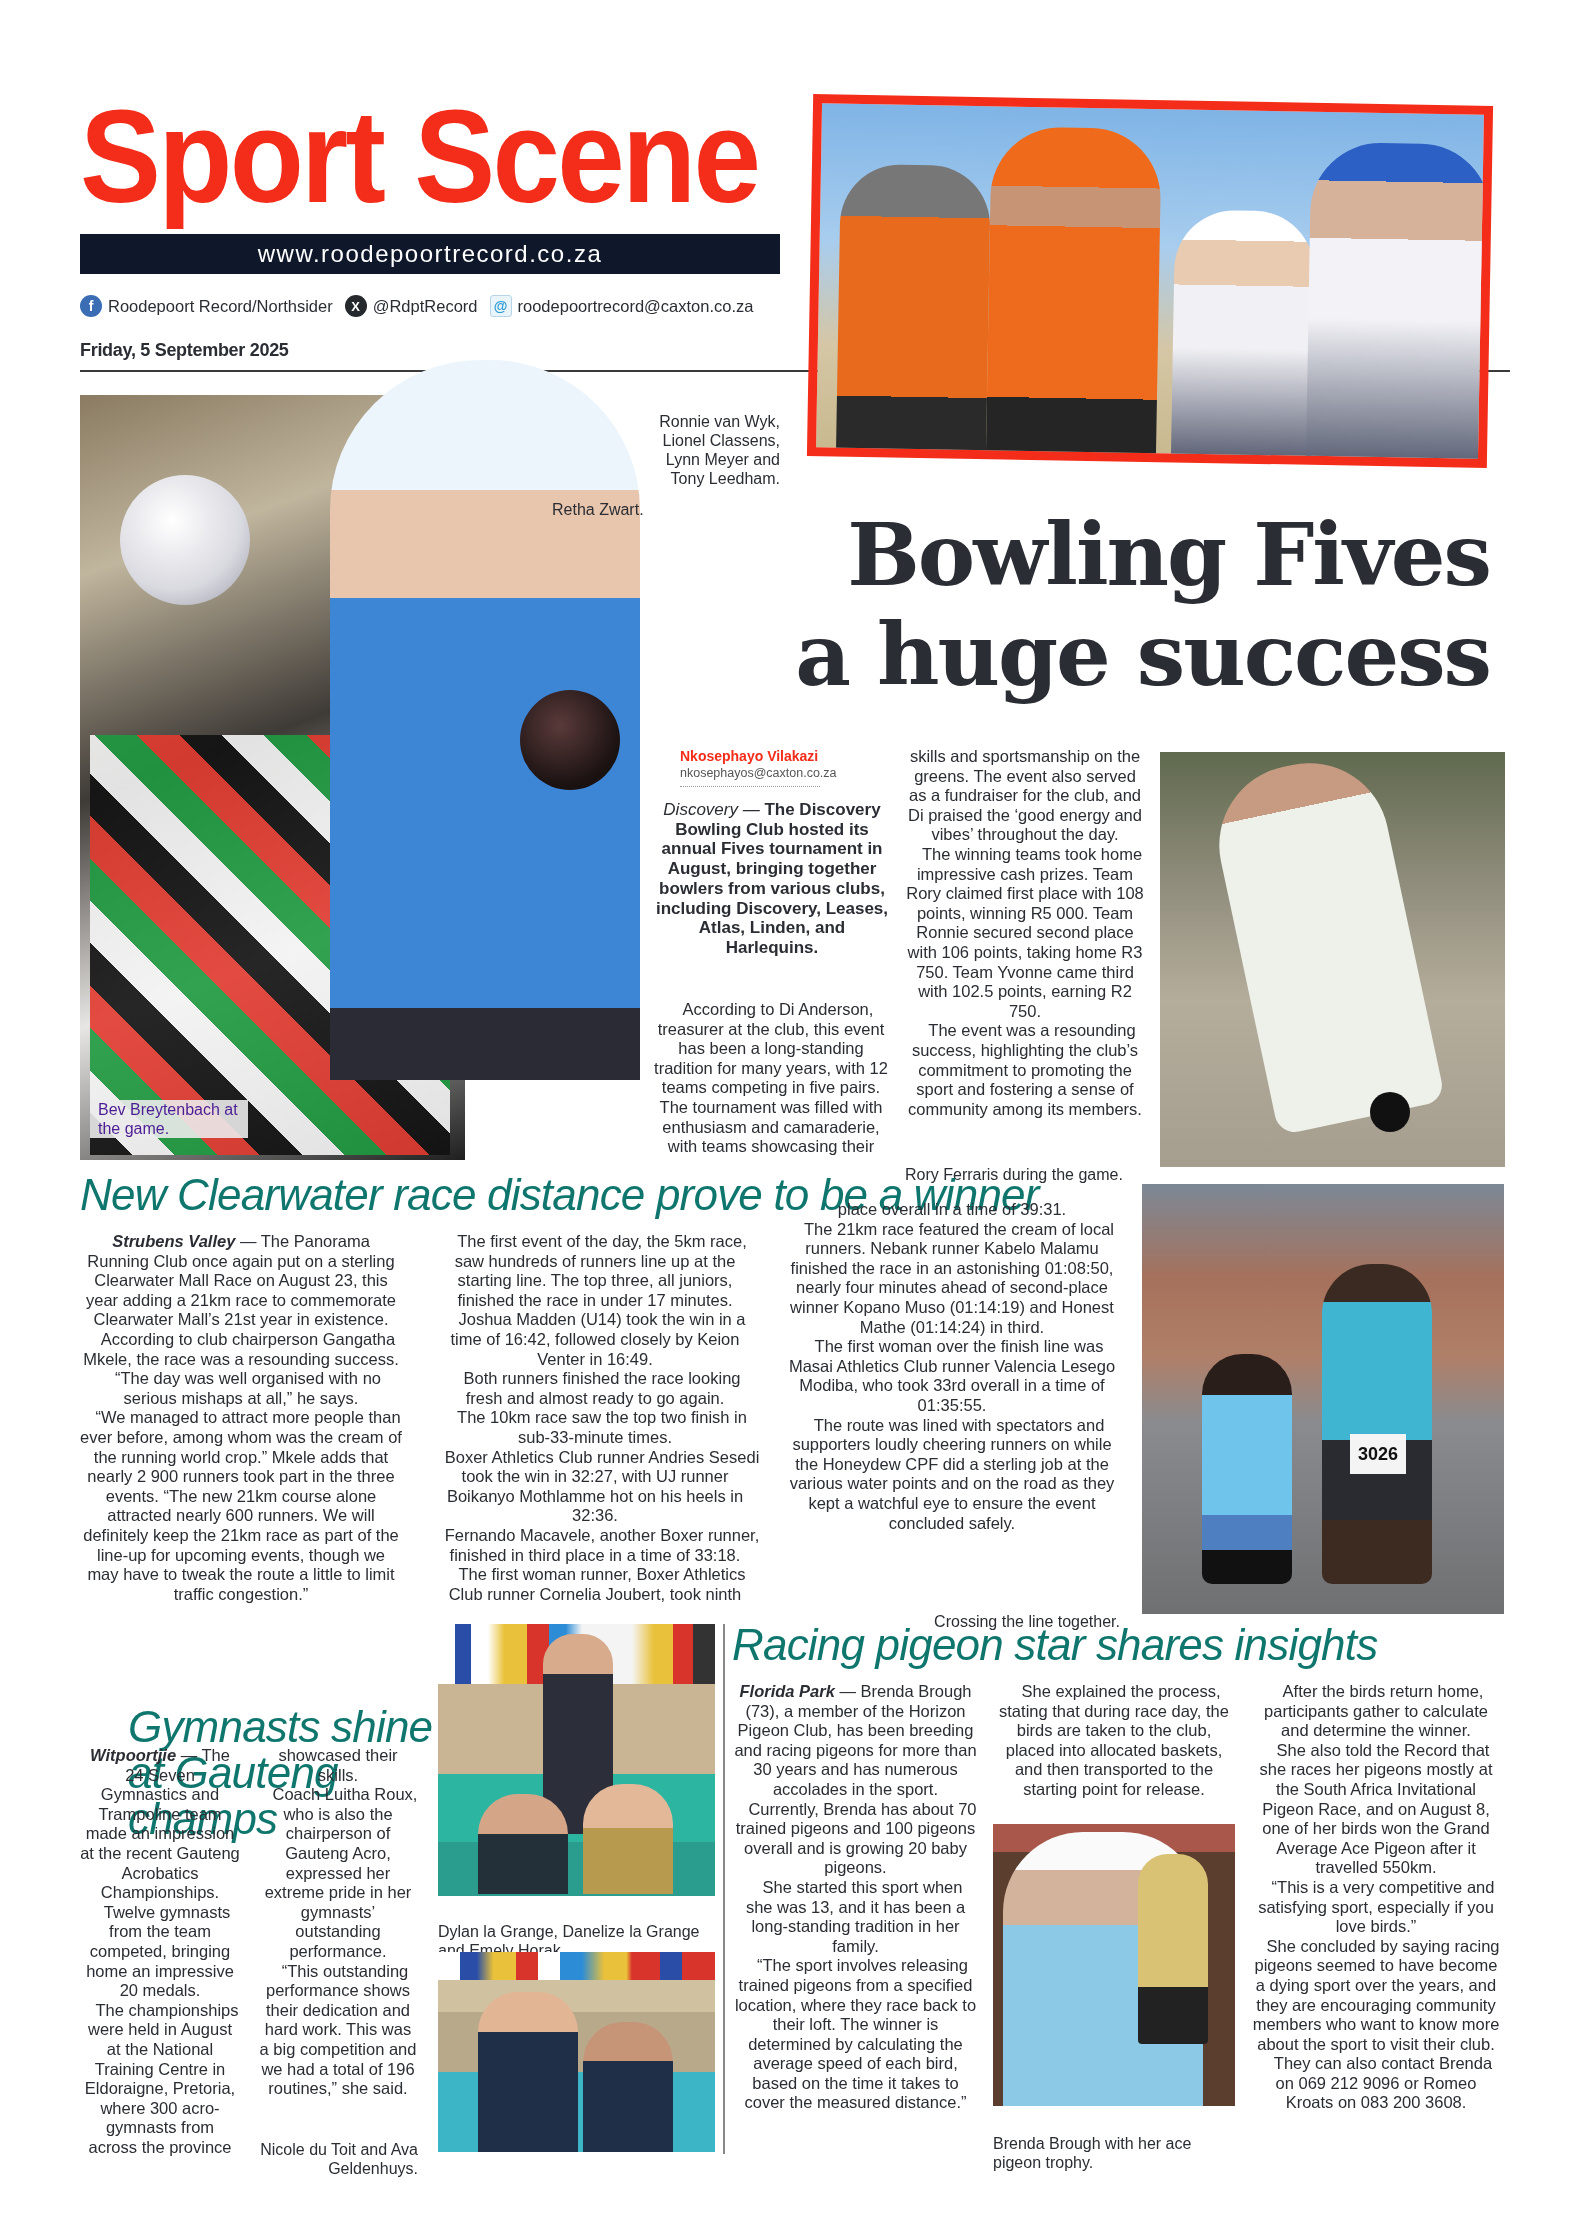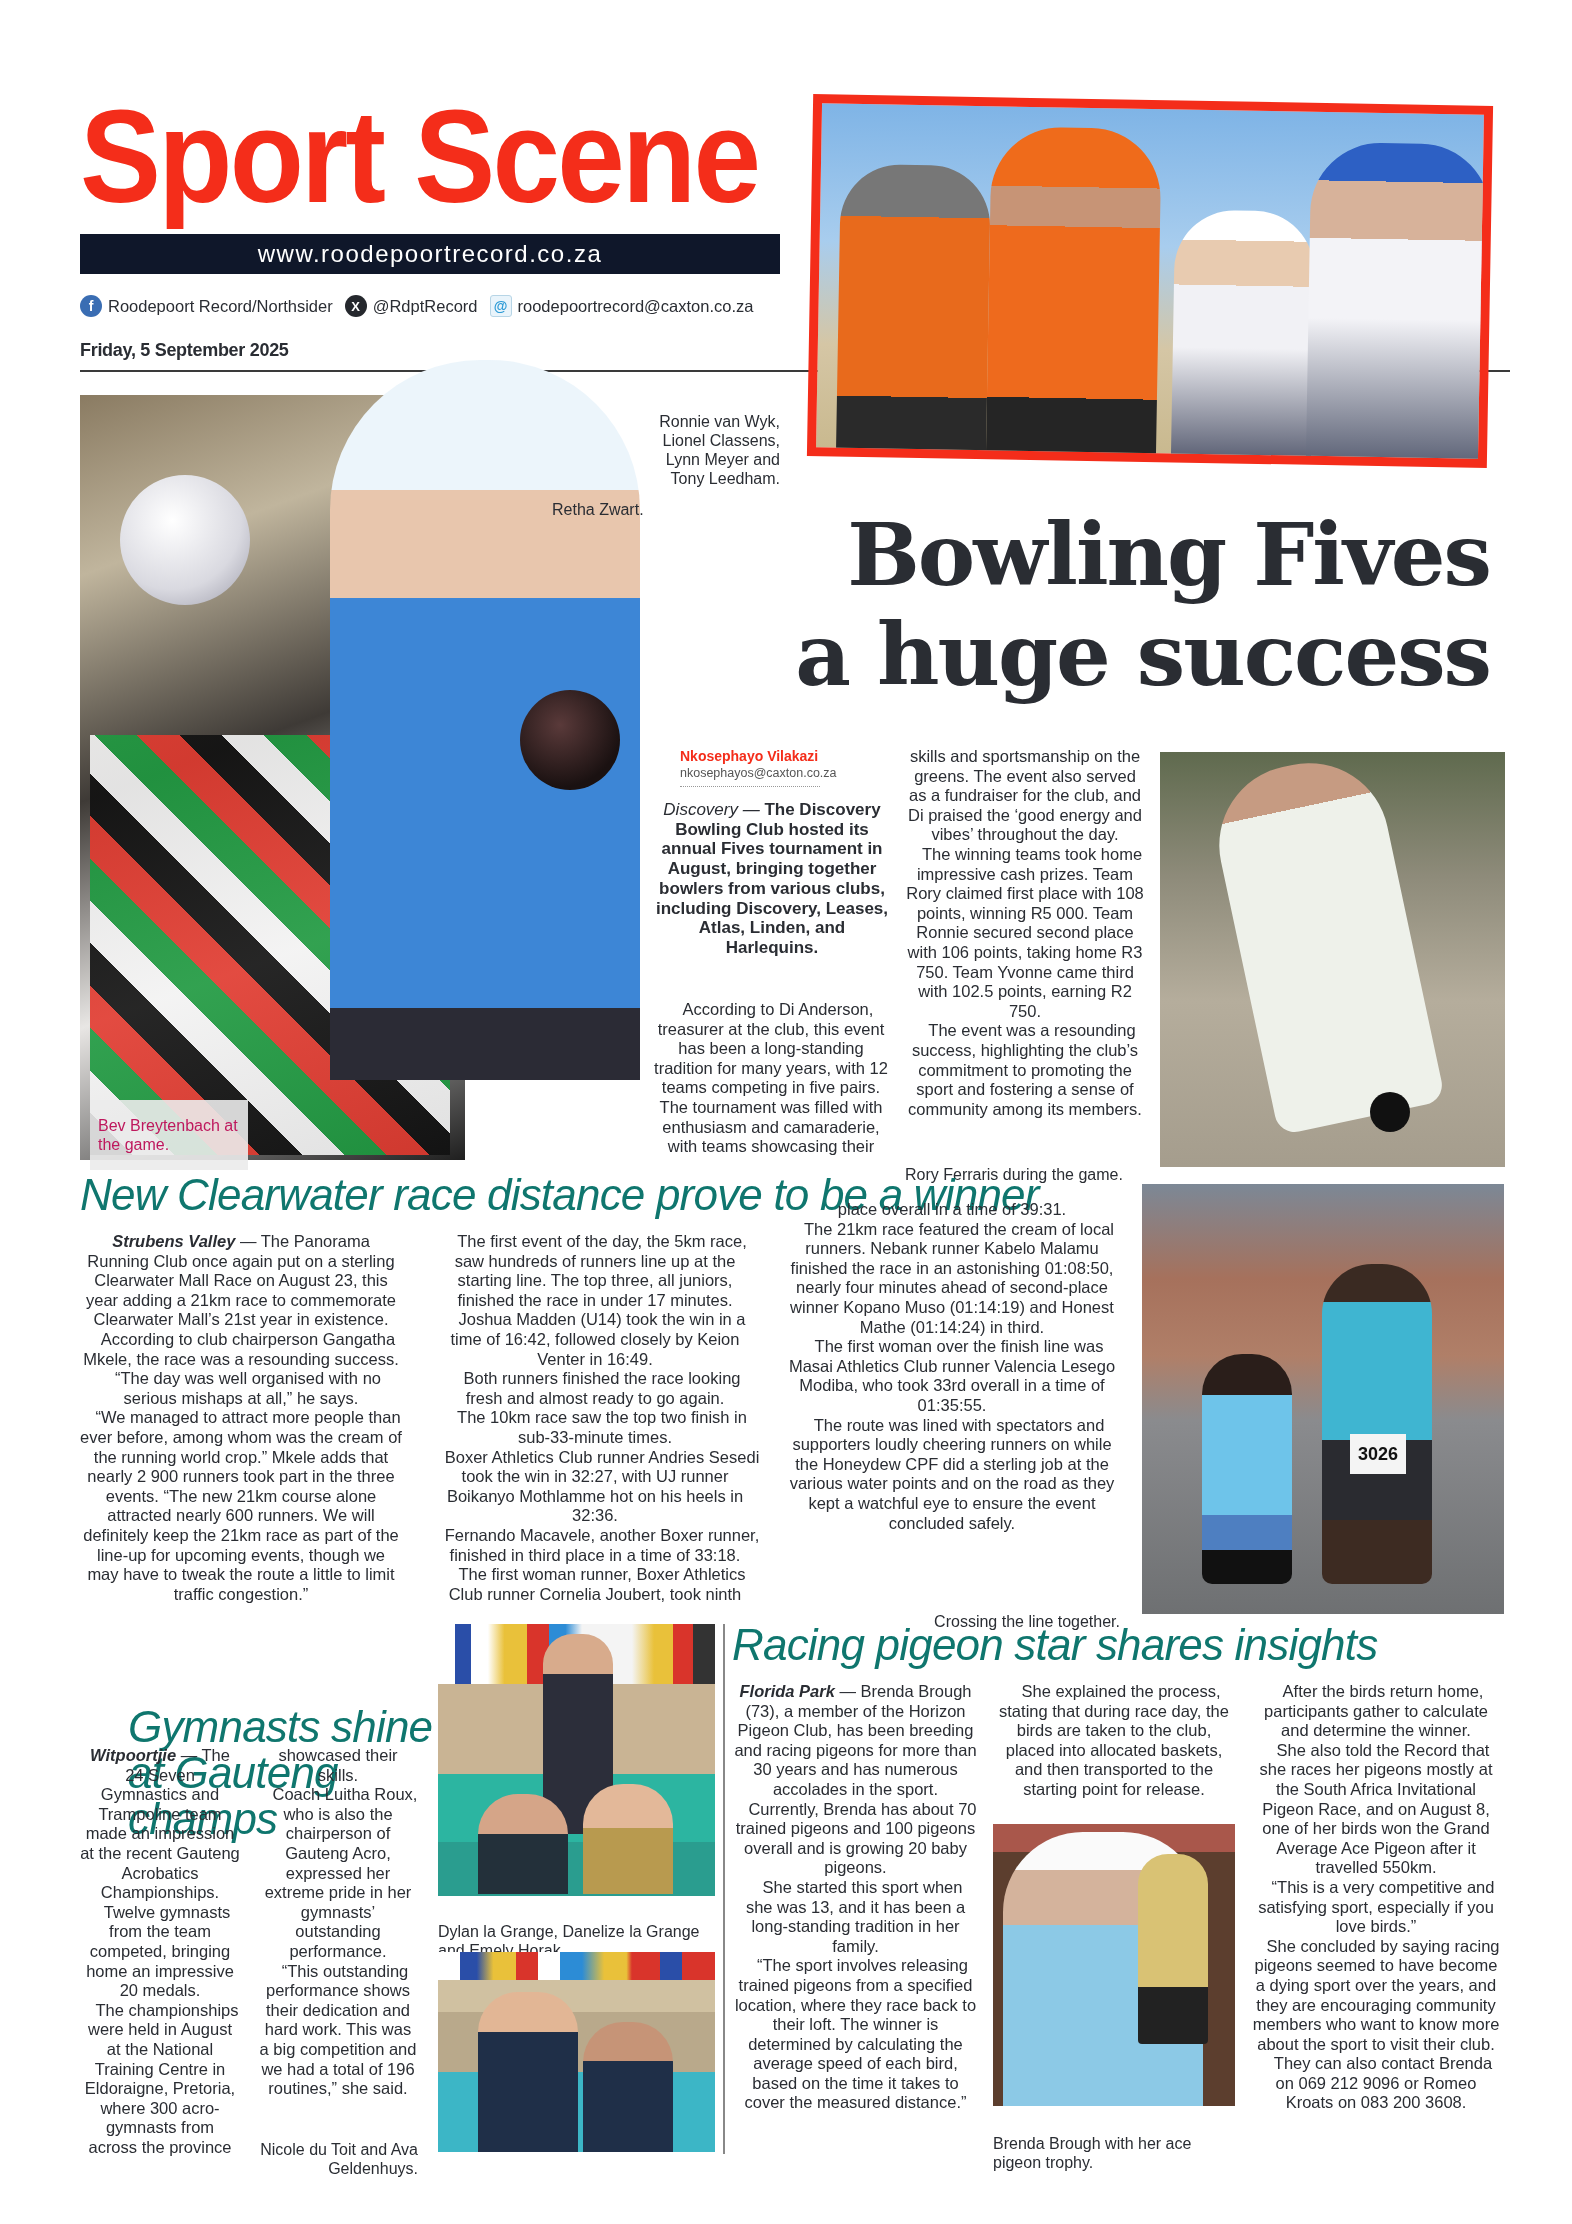--- a/index.html
+++ b/index.html
@@ -24,21 +24,21 @@
   .ph-group .p1 { left: 20px; top: 60px; width: 150px; height: 290px; background: linear-gradient(180deg,#777 0 18%, #e86a1c 18% 80%, #2a2a2a 80%); border-radius: 60px 60px 0 0; }
   .ph-group .p2 { left: 170px; top: 20px; width: 170px; height: 330px; background: linear-gradient(180deg,#ef6b1b 0 18%, #c79476 18% 30%, #ee6a1d 30% 82%, #252525 82%); border-radius: 70px 70px 0 0; }
   .ph-group .p3 { left: 355px; top: 100px; width: 140px; height: 250px; background: linear-gradient(180deg,#fff 0 12%, #e8cbb0 12% 30%, #f1f1f5 30% 55%, #5a5f73 100%); border-radius: 60px 60px 0 0; }
   .ph-group .p4 { left: 490px; top: 30px; width: 180px; height: 320px; background: linear-gradient(180deg,#2d60c4 0 12%, #d7b29a 12% 30%, #f3f3f7 30% 55%, #5c6276 100%); border-radius: 70px 70px 0 0; }
 
   .ph-bev { left: 80px; top: 395px; width: 385px; height: 765px; background: linear-gradient(160deg, #8a7b62 0%, #c0b59d 20%, #3e3a36 45%, #e8e6e4 70%, #1f1f1f 100%); }
   .ph-bev .ball { left: 40px; top: 80px; width: 130px; height: 130px; border-radius: 50%; background: radial-gradient(circle at 40% 35%, #fff, #d9d9e0 60%, #9a9aa8); }
   .ph-bev .shirt { left: 10px; top: 340px; width: 360px; height: 420px; background: repeating-linear-gradient(45deg, #111 0 30px, #f5f5f5 30px 60px, #1e9a40 60px 90px, #e23a2f 90px 120px); opacity: 0.9; }
   .ph-retha { left: 330px; top: 360px; width: 310px; height: 720px; background: linear-gradient(180deg, #ecf5fb 0 18%, #e8c6ad 18% 33%, #3d86d6 33% 90%, #2b2b35 90%); border-radius: 150px 150px 0 0; }
   .ph-retha .ball2 { left: 190px; top: 330px; width: 100px; height: 100px; border-radius: 50%; background: radial-gradient(circle at 40% 35%, #5a3a3a, #1a1111 70%); }
-  .caption-box { left: 90px; top: 1100px; width: 158px; padding: 16px 8px; background: rgba(235,235,235,0.9); font-family: "Liberation Sans", sans-serif; font-size: 16px; line-height: 19px; color: #be185d; }
+  .caption-box { left: 90px; top: 1100px; width: 158px; padding: 0 8px; background: rgba(235,235,235,0.9); font-family: "Liberation Sans", sans-serif; font-size: 16px; line-height: 19px; color: #4c1d95; }
 
   .cap { font-family: "Liberation Sans", sans-serif; font-size: 16px; line-height: 19px; color: #2a2d33; margin-top: 20px; }
   .cap-right { text-align: right; }
 
   .ph-rory { left: 1160px; top: 752px; width: 345px; height: 415px; background: linear-gradient(180deg, #5f6a4e 0%, #8e8b7a 30%, #b5ad9c 60%, #a59d8d 100%); }
   .ph-rory .man { left: 80px; top: 10px; width: 170px; height: 360px; background: linear-gradient(180deg, #c69b82 0 12%, #eef1ea 12% 100%); border-radius: 80px 80px 20px 20px; transform: rotate(-12deg); }
   .ph-rory .bowl { left: 210px; top: 340px; width: 40px; height: 40px; border-radius: 50%; background: #111; }
 
   .ph-run { left: 1142px; top: 1184px; width: 362px; height: 430px; background: linear-gradient(180deg, #7c8896 0%, #a6715c 22%, #b07f68 40%, #8a8b8e 55%, #6e7072 100%); }
   .ph-run .adult { left: 180px; top: 80px; width: 110px; height: 320px; background: linear-gradient(180deg, #3a2a22 0 12%, #3fb5d1 12% 55%, #2a2b30 55% 80%, #3d2b22 80%); border-radius: 50px 50px 10px 10px; }

